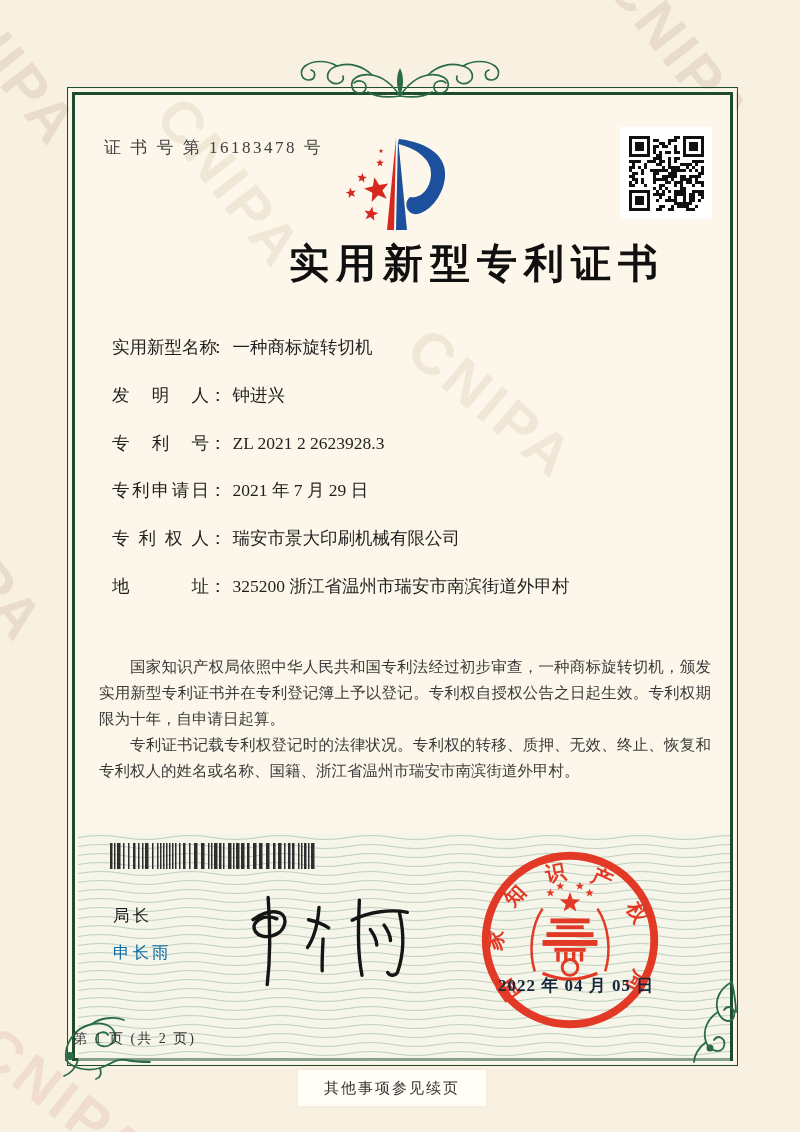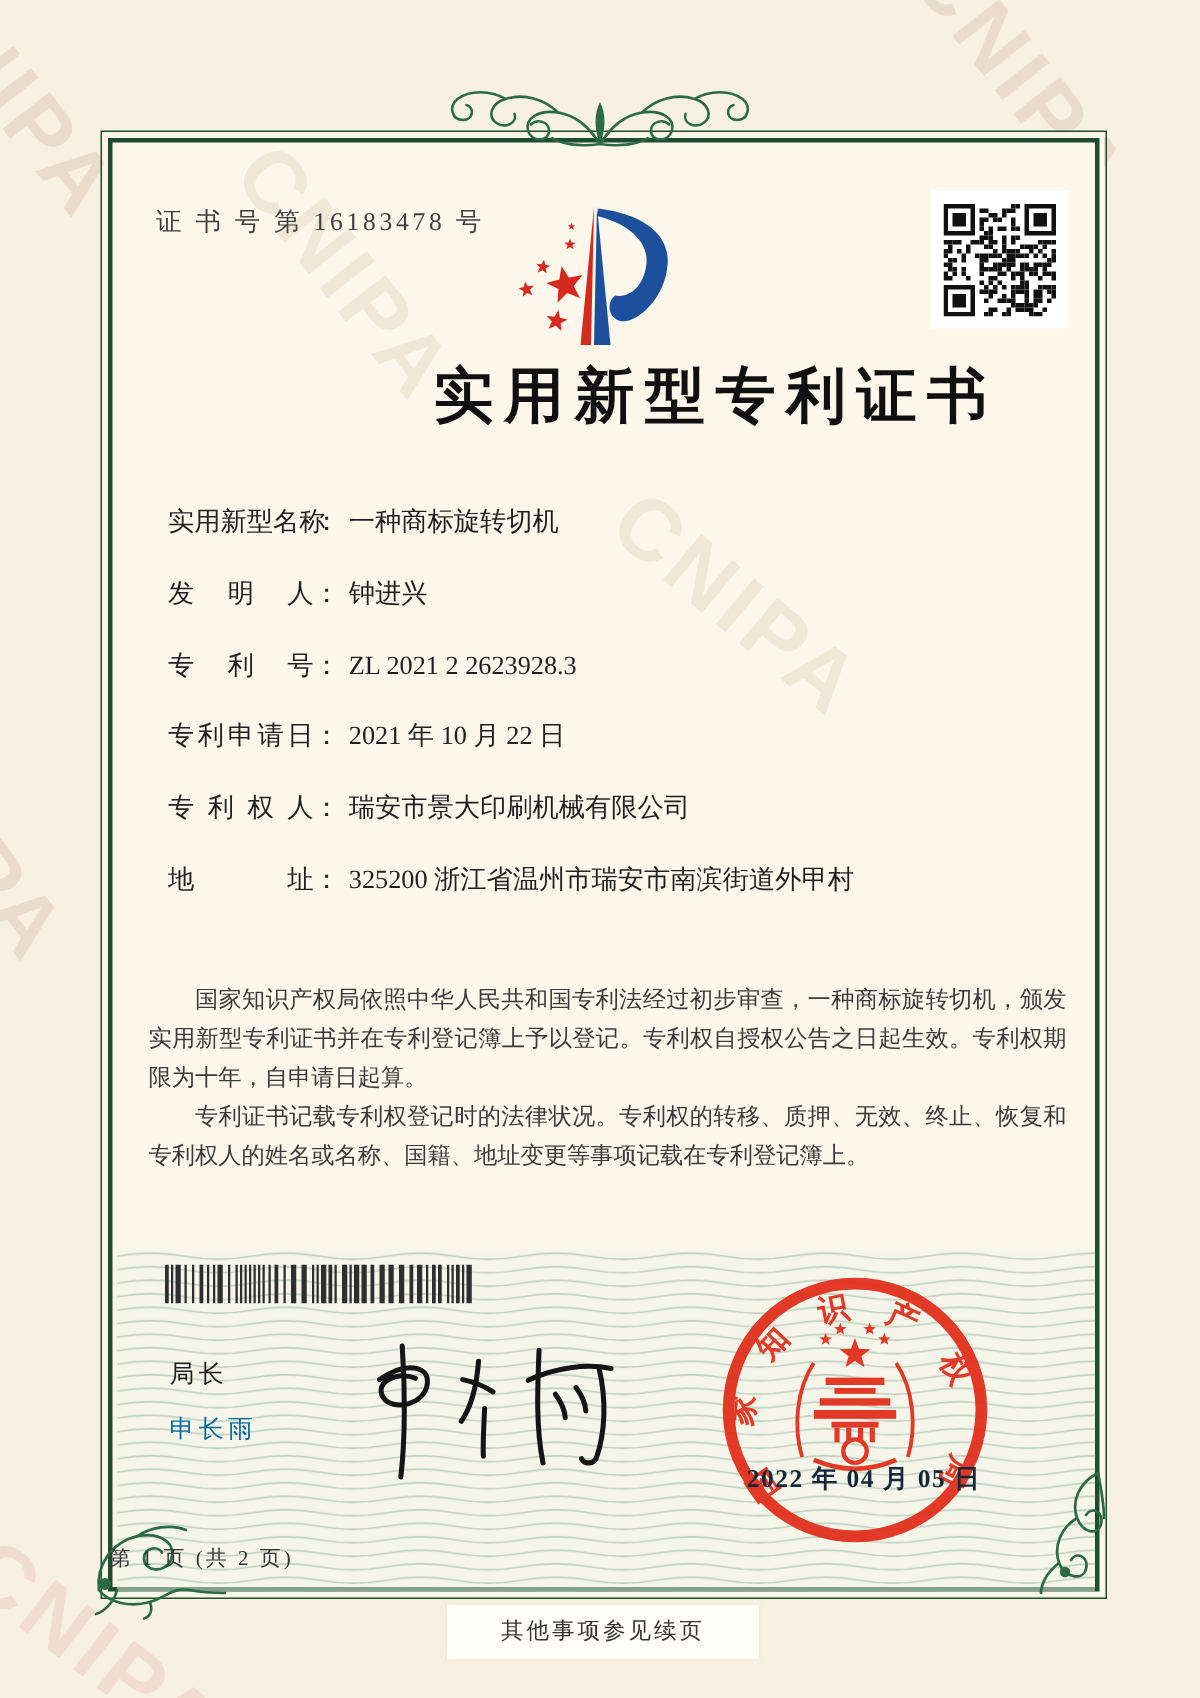--- a/index.html
+++ b/index.html
@@ -26,21 +26,21 @@
   .f-label{display:inline-block;width:97px;text-align-last:justify;text-justify:inter-character;
            vertical-align:top;}
   .f-colon{display:inline-block;vertical-align:top;}
   .f-value{display:inline-block;margin-left:6px;vertical-align:top;}
   .grant-right{position:absolute;left:296px;top:0;}
   
   #body-text{left:99px;top:654px;width:612px;font-size:15.5px;line-height:26px;color:#3a3a3a;
              text-align:justify;}
   #body-text p{margin:0;text-indent:2em;}
   
-  #note-box{left:298px;top:1070px;width:208px;height:36px;background:#fffdf6;
+  #note-box{left:298px;top:1070px;width:188px;height:36px;background:#fffdf6;
             text-align:center;line-height:36px;font-size:15px;letter-spacing:2px;color:#333;
             box-shadow:0 0 4px rgba(0,0,0,0.05);}
   #footer-page{left:73px;top:1030px;width:660px;text-align:left;font-size:14px;
                letter-spacing:2px;color:#333;}
   #sig-role{left:113px;top:905px;font-size:16.5px;letter-spacing:3px;color:#1c1c1c;}
   #sig-name{left:113px;top:942px;font-size:16.5px;letter-spacing:3px;color:#0369a1;}
   #seal-date{left:496px;top:974px;width:160px;text-align:center;font-size:17px;font-weight:600;
              letter-spacing:1px;color:#16263b;z-index:6;}
   .seal-char{font-size:21px;font-weight:bold;fill:#e2301c;text-anchor:middle;
              font-family:"Liberation Serif",serif;}
@@ -353,33 +353,33 @@
     <div class="field-row">
       <span class="f-label">实用新型名称</span><span class="f-colon">：</span><span class="f-value">一种商标旋转切机</span>
     </div>
     <div class="field-row">
       <span class="f-label">发明人</span><span class="f-colon">：</span><span class="f-value">钟进兴</span>
     </div>
     <div class="field-row">
       <span class="f-label">专利号</span><span class="f-colon">：</span><span class="f-value">ZL 2021 2 2623928.3</span>
     </div>
     <div class="field-row">
-      <span class="f-label">专利申请日</span><span class="f-colon">：</span><span class="f-value">2021 年 10 月 22 日</span>
+      <span class="f-label">专利申请日</span><span class="f-colon">：</span><span class="f-value">2021 年 7 月 29 日</span>
     </div>
     <div class="field-row">
       <span class="f-label">专利权人</span><span class="f-colon">：</span><span class="f-value">瑞安市景大印刷机械有限公司</span>
     </div>
     <div class="field-row">
       <span class="f-label">地址</span><span class="f-colon">：</span><span class="f-value">325200 浙江省温州市瑞安市南滨街道外甲村</span>
     </div>
   </div>
 
   <div class="abs" id="body-text">
     <p>国家知识产权局依照中华人民共和国专利法经过初步审查，一种商标旋转切机，颁发实用新型专利证书并在专利登记簿上予以登记。专利权自授权公告之日起生效。专利权期限为十年，自申请日起算。</p>
-    <p>专利证书记载专利权登记时的法律状况。专利权的转移、质押、无效、终止、恢复和专利权人的姓名或名称、国籍、地址变更等事项记载在专利登记簿上。</p>
+    <p>专利证书记载专利权登记时的法律状况。专利权的转移、质押、无效、终止、恢复和专利权人的姓名或名称、国籍、浙江省温州市瑞安市南滨街道外甲村。</p>
   </div>
 
   <svg class="abs" style="left:110px;top:843px;" width="210" height="26" viewBox="0 0 210 26" id="barcode">
       <rect x="0" y="0" width="2.5" height="26" fill="#2e2e2e"></rect>
       <rect x="4" y="0" width="1.5" height="26" fill="#2e2e2e"></rect>
       <rect x="7" y="0" width="3.5" height="26" fill="#2e2e2e"></rect>
       <rect x="13" y="0" width="1.5" height="26" fill="#2e2e2e"></rect>
       <rect x="18" y="0" width="1.5" height="26" fill="#2e2e2e"></rect>
       <rect x="23" y="0" width="2.5" height="26" fill="#2e2e2e"></rect>
       <rect x="28" y="0" width="1.5" height="26" fill="#2e2e2e"></rect>

